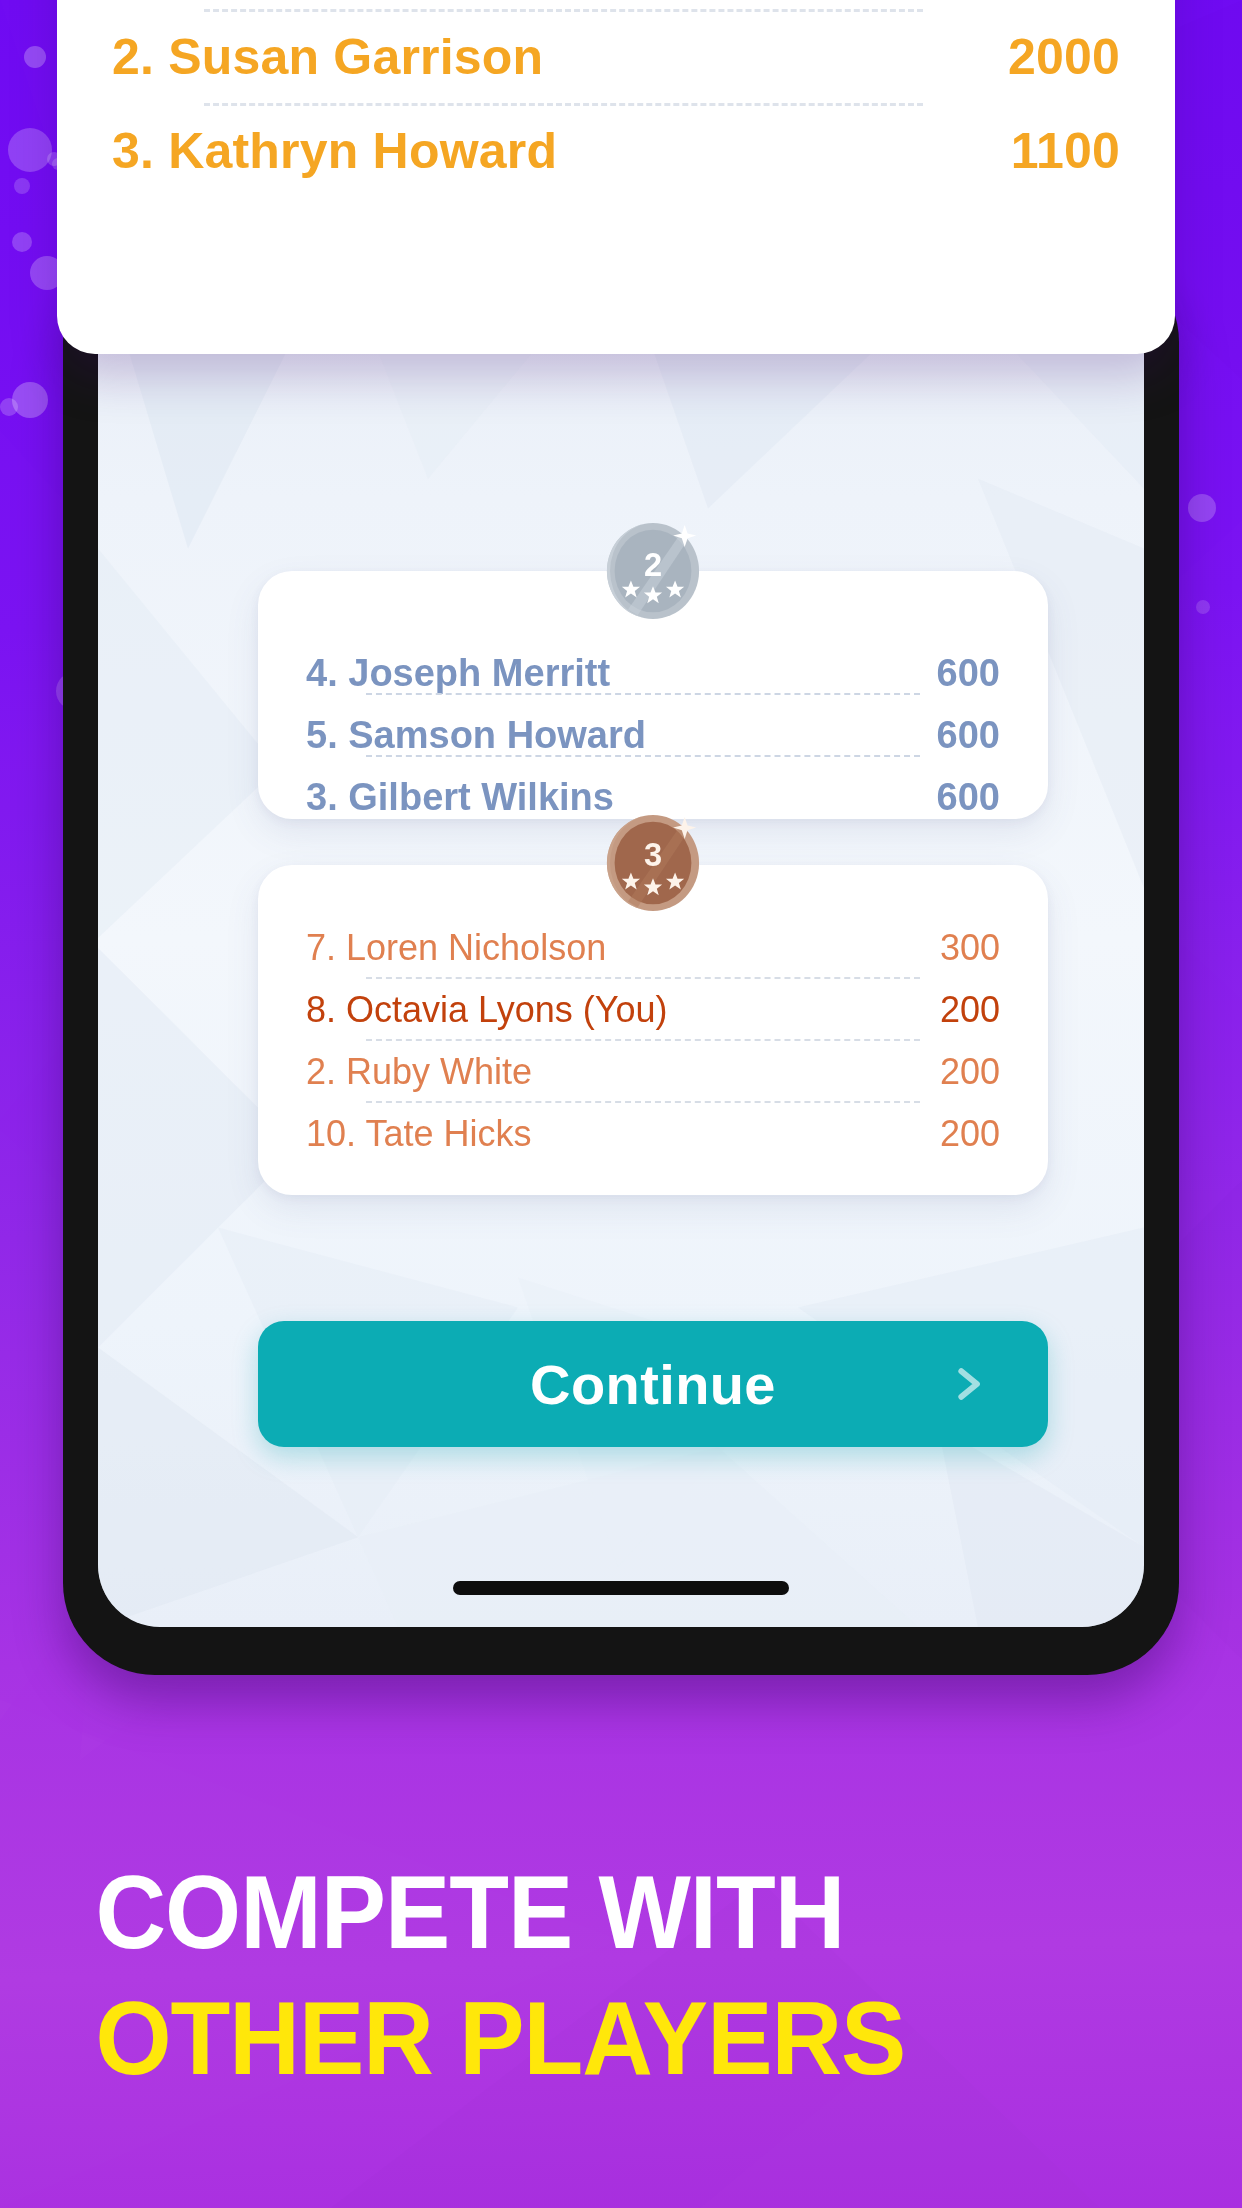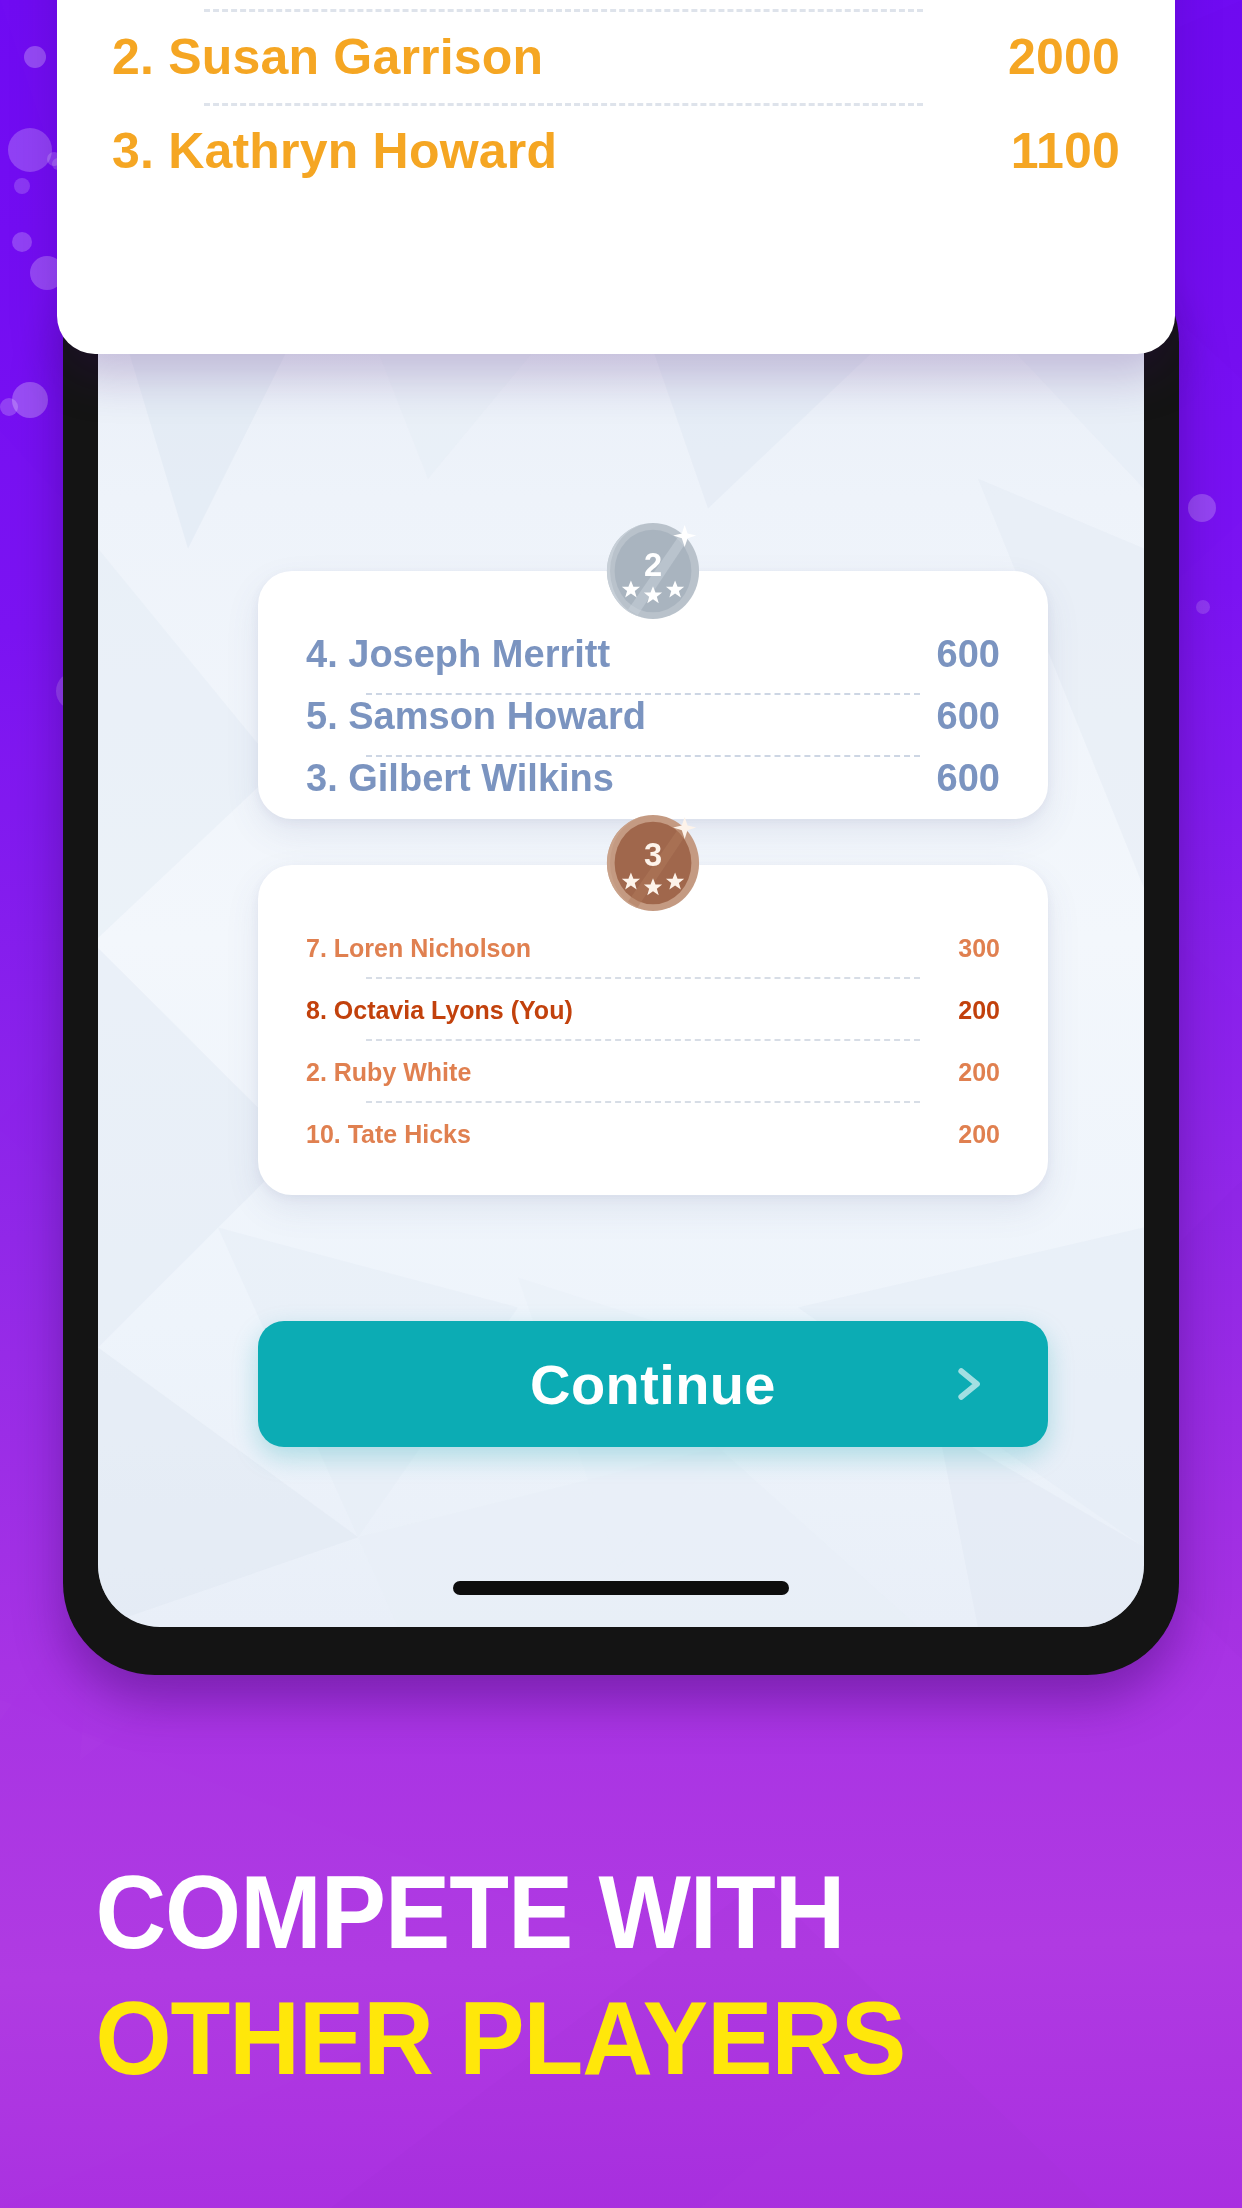--- a/index.html
+++ b/index.html
@@ -82,31 +82,31 @@
   #card-gold .rows { top:28px; left:55px; right:55px; }
   #card-gold .row { height:94px; align-items:center;gap:44px; }
   #card-gold .nm, #card-gold .sc { color:#f5a623; font-size:50px; font-weight:700; letter-spacing:.2px; }
   #card-gold .sep {
     position:absolute; left:92px; right:197px; bottom:-2px; height:0;
     border-bottom:3px dashed #d9dfe8; opacity:.85;
   }
 
   
   #card-silver .rows { top:62px; left:48px; right:48px; }
-  #card-silver .row { height:62px; align-items:flex-start; }
+  #card-silver .row { height:62px; align-items:flex-end; }
   #card-silver .nm, #card-silver .sc { color:#7b94c0; font-size:38px; font-weight:700; }
   #card-silver .sep {
     position:absolute; left:60px; right:80px; bottom:0; height:0;
     border-bottom:2px dashed #cdd6e4;
   }
 
   
   #card-bronze .rows { top:52px; left:48px; right:48px; }
   #card-bronze .row { height:62px; align-items:center; }
-  #card-bronze .nm, #card-bronze .sc { color:#e08050; font-size:25px; font-weight:700; }
+  #card-bronze .nm, #card-bronze .sc { color:#e08050; font-size:36px; font-weight:400; }
   #card-bronze .row.you .nm, #card-bronze .row.you .sc { color:#c2410c; }
   #card-bronze .sep {
     position:absolute; left:60px; right:80px; bottom:0; height:0;
     border-bottom:2px dashed #d7dde6;
   }
 
   
   #continue {
     position:absolute; z-index:5;
     left:160px; top:1072px; width:790px; height:126px;

